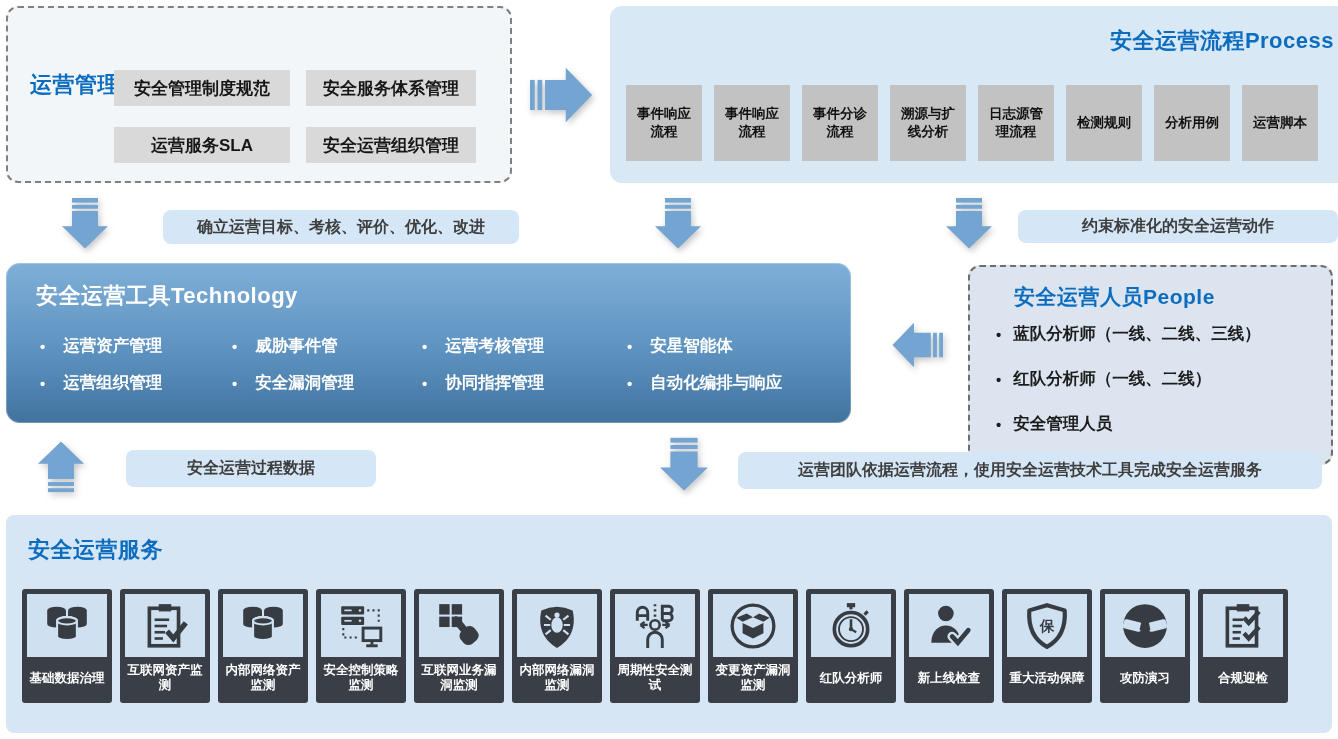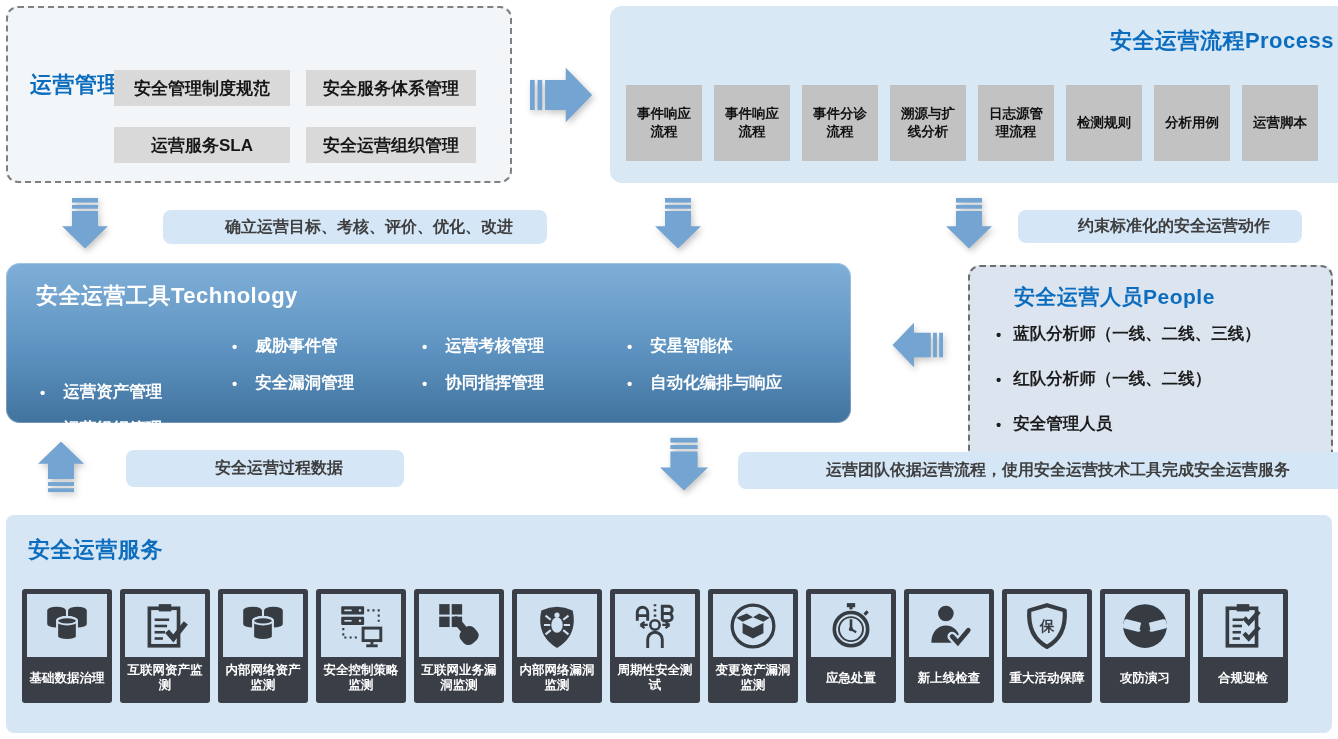--- a/index.html
+++ b/index.html
@@ -25,30 +25,30 @@
                font-size:13.5px;line-height:1.3;display:flex;align-items:center;
                justify-content:center;text-align:center;padding:0 7px;box-sizing:border-box;}
 
   
   .arrow{position:absolute;filter:drop-shadow(2px 3px 3px rgba(90,90,90,.35));}
   .arrow path,.arrow rect{fill:#74a4d1;}
 
   
   .flow-pill{position:absolute;background:#d5e7f7;border-radius:8px;display:flex;
              align-items:center;justify-content:center;font-weight:bold;color:#3e3e3e;
-             font-size:16px;white-space:nowrap;padding-left:28px;}
+             font-size:16px;white-space:nowrap;}
 
   
   .tech-box{position:absolute;left:6px;top:263px;width:845px;height:160px;border-radius:14px;
             background:linear-gradient(180deg,#7fafd8 0%,#5d92c0 55%,#41739e 100%);
             box-shadow:inset 0 0 0 1px rgba(255,255,255,.25);}
   .tech-title{position:absolute;left:30px;top:18px;color:#fff;}
   .tech-cols{position:absolute;left:34px;top:72px;display:flex;}
   .tech-col{display:flex;flex-direction:column;gap:15px;}
-  .tech-col:nth-child(1){width:192px;margin-top:46px;}.tech-col:nth-child(2){width:190px;}
+  .tech-col:nth-child(1){width:192px;}.tech-col:nth-child(2){width:190px;}
   .tech-col:nth-child(3){width:205px;}.tech-col:nth-child(4){width:215px;}
   .bullet-item{display:flex;align-items:center;color:#fff;font-weight:bold;font-size:16.5px;white-space:nowrap;}
   .bullet-item::before{content:"•";font-size:15px;margin-right:18px;}
 
   
   .people-box{position:absolute;left:968px;top:265px;width:365px;height:200px;background:#dbe4ef;
               border:2px dashed #6e6e6e;border-radius:12px;box-sizing:border-box;padding-left:36px;}
   .people-title{position:absolute;left:44px;top:16px;font-size:21px;}
   .people-list{position:absolute;left:26px;top:56px;display:flex;flex-direction:column;gap:23px;}
   .people-item{display:flex;align-items:center;color:#1c1c1c;font-weight:bold;font-size:16.5px;white-space:nowrap;}
@@ -112,21 +112,21 @@
     <rect x="13" y="0" width="34" height="6"></rect>
       <rect x="13" y="9" width="34" height="5"></rect>
     <path d="M13 17 H47 V37 H60 L30 66 0 37 H13 Z"></path>
   </svg>
 
   <svg class="arrow" style="left:946px;top:198px;" width="46" height="52" viewBox="0 0 60 68">
     <rect x="13" y="0" width="34" height="6"></rect>
       <rect x="13" y="9" width="34" height="5"></rect>
     <path d="M13 17 H47 V37 H60 L30 66 0 37 H13 Z"></path>
   </svg>
-  <div class="flow-pill" style="left:1018px;top:210px;width:256px;height:33px;">约束标准化的安全运营动作</div>
+  <div class="flow-pill" style="left:1018px;top:210px;width:320px;height:33px;">约束标准化的安全运营动作</div>
 
   <div class="tech-box">
     <div class="panel-title tech-title">安全运营工具Technology</div>
     <div class="tech-cols">
       <div class="tech-col">
         <div class="bullet-item">运营资产管理</div>
         <div class="bullet-item">运营组织管理</div>
       </div>
       <div class="tech-col">
         <div class="bullet-item">威胁事件管</div>
@@ -321,21 +321,21 @@
                 <circle cx="24" cy="27" r="11.5" stroke-width="1.8"></circle>
                 <line x1="24" y1="27" x2="24" y2="17.5" stroke-width="2.5"></line>
                 <line x1="24" y1="27" x2="29" y2="30" stroke-width="2"></line>
                 <line x1="24" y1="8" x2="24" y2="4" stroke-width="3"></line>
                 <line x1="37" y1="13" x2="40" y2="10" stroke-width="3"></line>
               </g>
           <rect x="20" y="2" width="8" height="4" fill="#373c43"></rect>
           <circle cx="24" cy="27" r="2" fill="#373c43"></circle>
             </svg>
           </div>
-        <div class="card-label">应急处置</div>
+        <div class="card-label">红队分析师</div>
       </div>
 
       <div class="card">
         <div class="icon-area">
             <svg class="ci" viewBox="0 0 48 48">
           <g fill="#373c43">
                 <circle cx="21" cy="12" r="7.5"></circle>
                 <path d="M7 40 C7 29 14 23.5 21 23.5 C28 23.5 35 29 35 40 Z"></path>
               </g>
           <path d="M27 34 l5.5 6 l10 -12" fill="none" stroke="#cfe1f1" stroke-width="9" stroke-linecap="round"></path>

